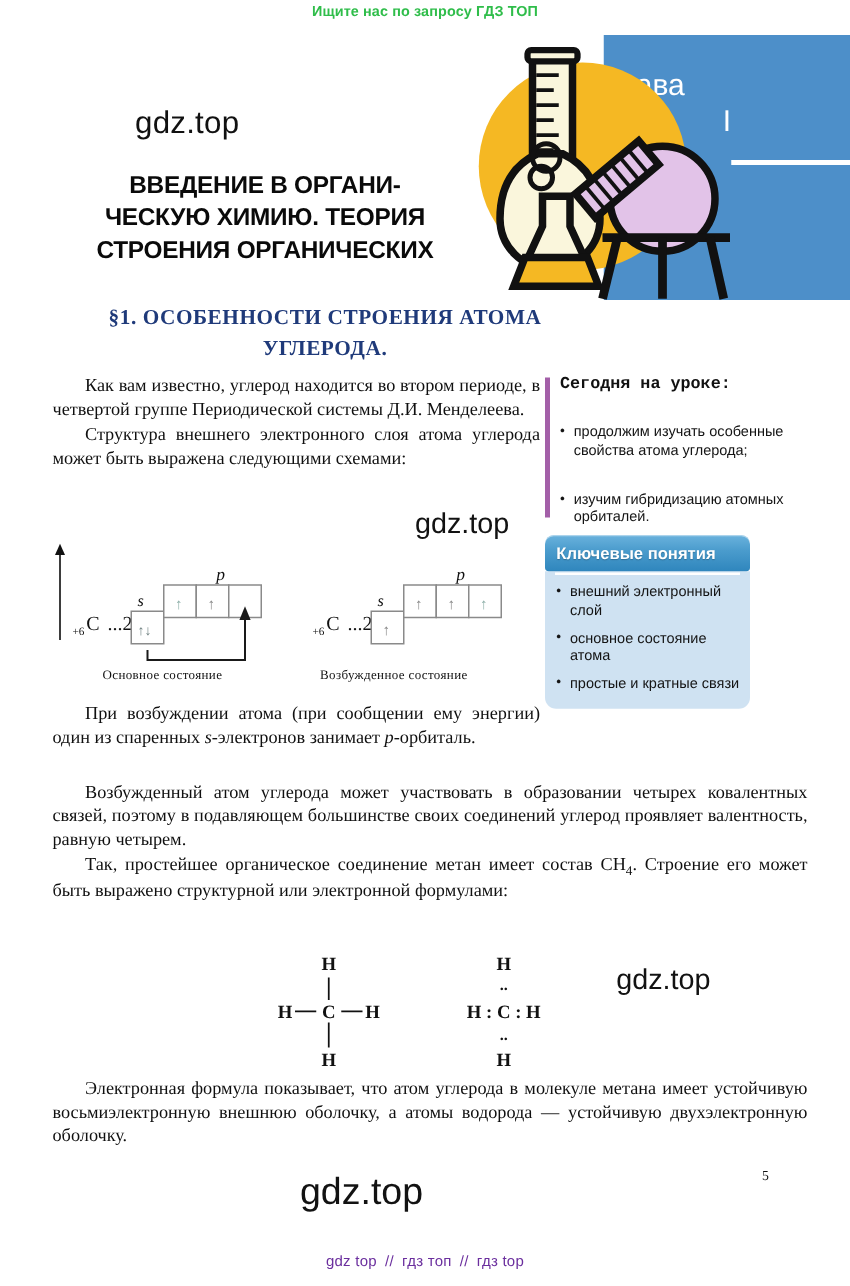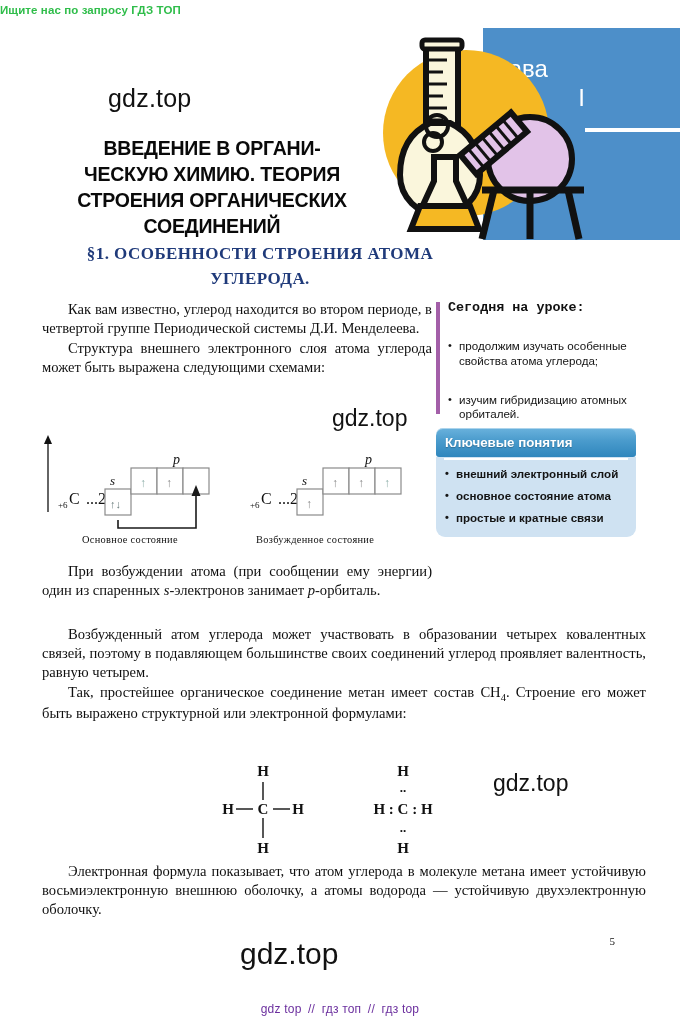--- a/index.html
+++ b/index.html
@@ -8,21 +8,21 @@
     width:680px; height:1029px;
     background:#ffffff;
     font-family:"Liberation Serif", serif;
     position:relative;
     overflow:hidden;
   }
 
   
   .promo-banner{
     position:absolute; top:4px; left:0; width:680px;
-    text-align:left;
+    text-align:center;
     font-family:"Liberation Sans", sans-serif;
     font-size:11.5px; font-weight:700;
     color:#2fbd4a;
     letter-spacing:.1px;
   }
 
   
   .header-zone{
     position:absolute; top:28px; left:0; width:680px; height:212px;
   }
@@ -111,21 +111,21 @@
   }
   .today-list li{
     position:relative; padding-left:11px; margin-bottom:5px;margin-top:24px;
   }
   .today-list li:before{
     content:"\2022"; position:absolute; left:0; top:-1px; font-size:11px;
   }
 
   
   .key-box{
-    position:absolute; left:436px; top:428px; width:200px;
+    position:absolute; left:436px; top:428px; width:164px;
   }
   .key-header{
     position:relative;
     height:29px;
     border-radius:7px 7px 3px 3px;
     background:linear-gradient(180deg,#6ab2dd 0%, #4b9ccd 42%, #2f86bd 100%);
     box-shadow:inset 0 1px 0 rgba(255,255,255,.45);
     display:flex; align-items:center;
   }
   .key-header span{
@@ -139,21 +139,21 @@
     background:#ffffff;
   }
   .key-body{
     background:#cfe2f2;
     border-radius:0 0 9px 9px;
     padding:10px 8px 12px 4px;
   }
   .key-list{
     margin:0; padding:0; list-style:none;
     font-family:"Liberation Sans", sans-serif;
-    font-size:11.6px; line-height:1.28; color:#141414;font-weight:bold;
+    font-size:11.6px; line-height:1.28; color:#141414;
   }
   .key-list li{
     position:relative; padding-left:16px; margin-bottom:7px;
   }
   .key-list li:last-child{ margin-bottom:0; }
   .key-list li:before{
     content:"\2022"; position:absolute; left:5px; top:-1px; font-size:11px;
   }
 
   
@@ -244,21 +244,20 @@
       <line x1="152" y1="162" x2="152" y2="211" stroke="#111" stroke-width="7"></line>
     </g>
   </svg>
 
   <div class="title-watermark">gdz.top</div>
 
   <div class="main-title">
     <div>ВВЕДЕНИЕ В ОРГАНИ-</div>
     <div>ЧЕСКУЮ ХИМИЮ.  ТЕОРИЯ</div>
     <div>СТРОЕНИЯ ОРГАНИЧЕСКИХ</div>
-    <div>СОЕДИНЕНИЙ</div>
   </div>
 </div>
 
 <div class="section-heading">
   <span>§1. ОСОБЕННОСТИ СТРОЕНИЯ АТОМА УГЛЕРОДА.</span>
 </div>
 
 <div class="body-col">
   <p class="para">Как вам известно, углерод находится во втором периоде, в четвертой группе Периодической системы Д.И. Менделеева.</p>
   <p class="para">Структура внешнего электронного слоя атома углерода может быть выражена следующими схемами:</p>

